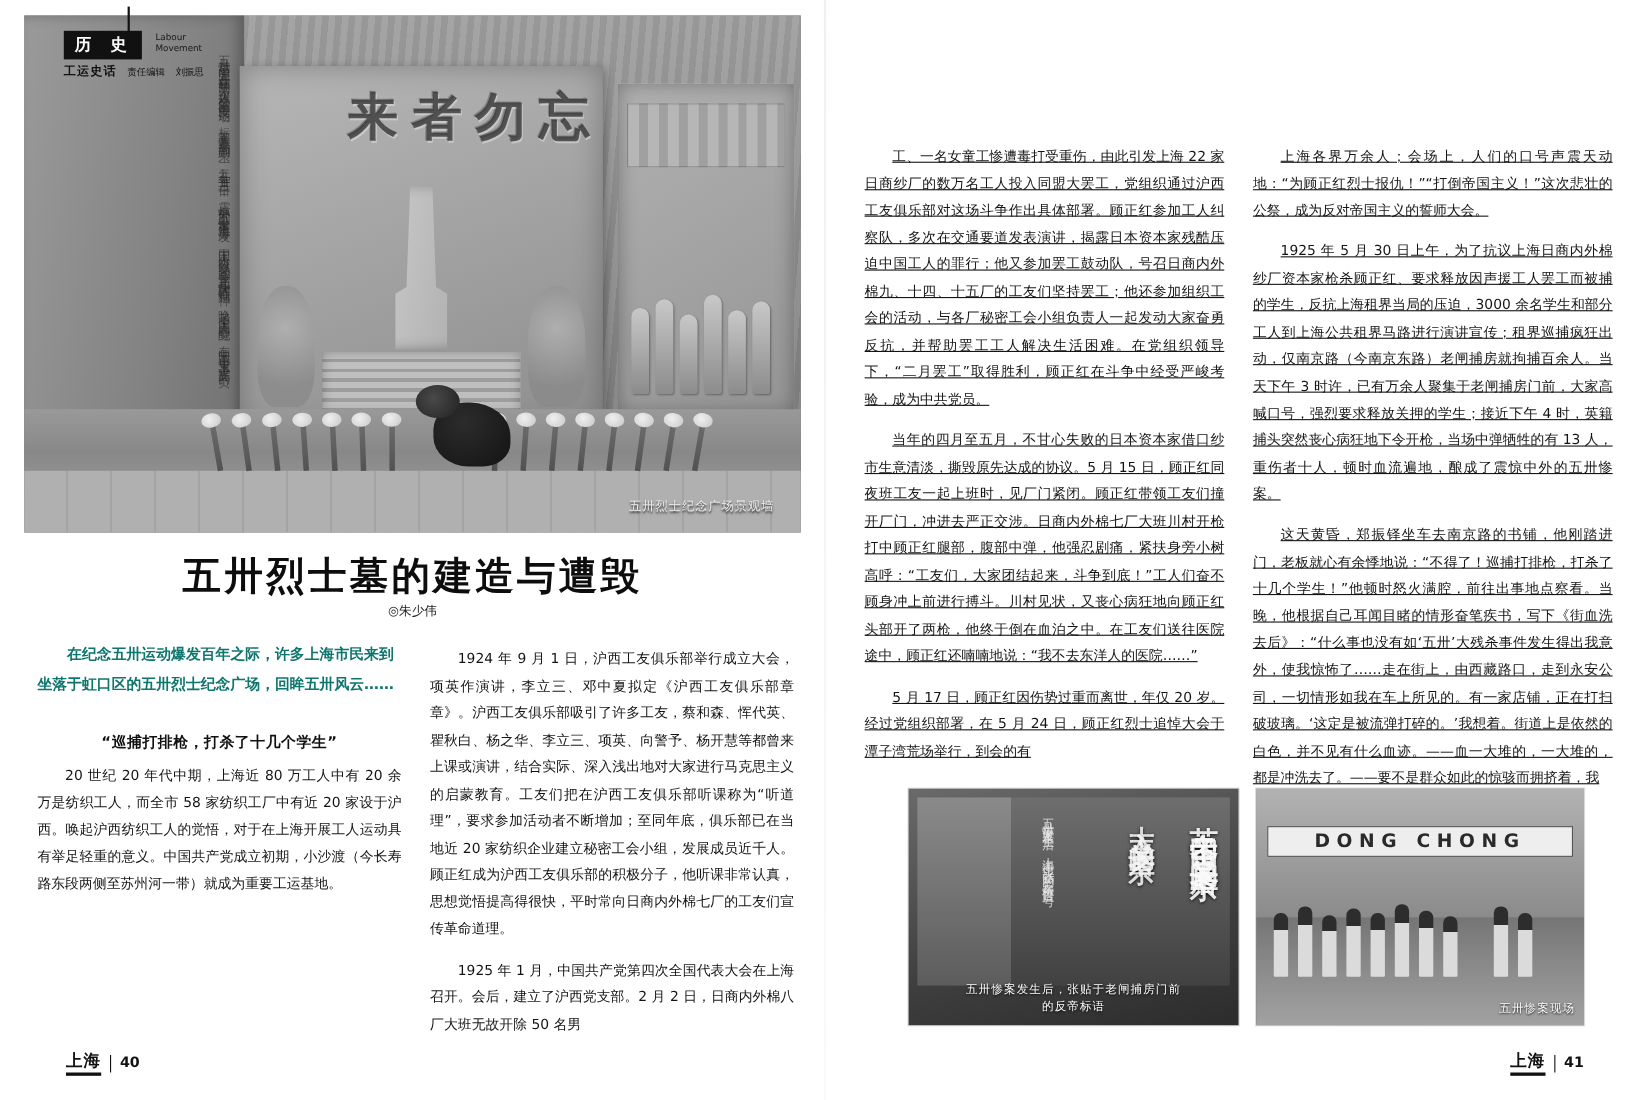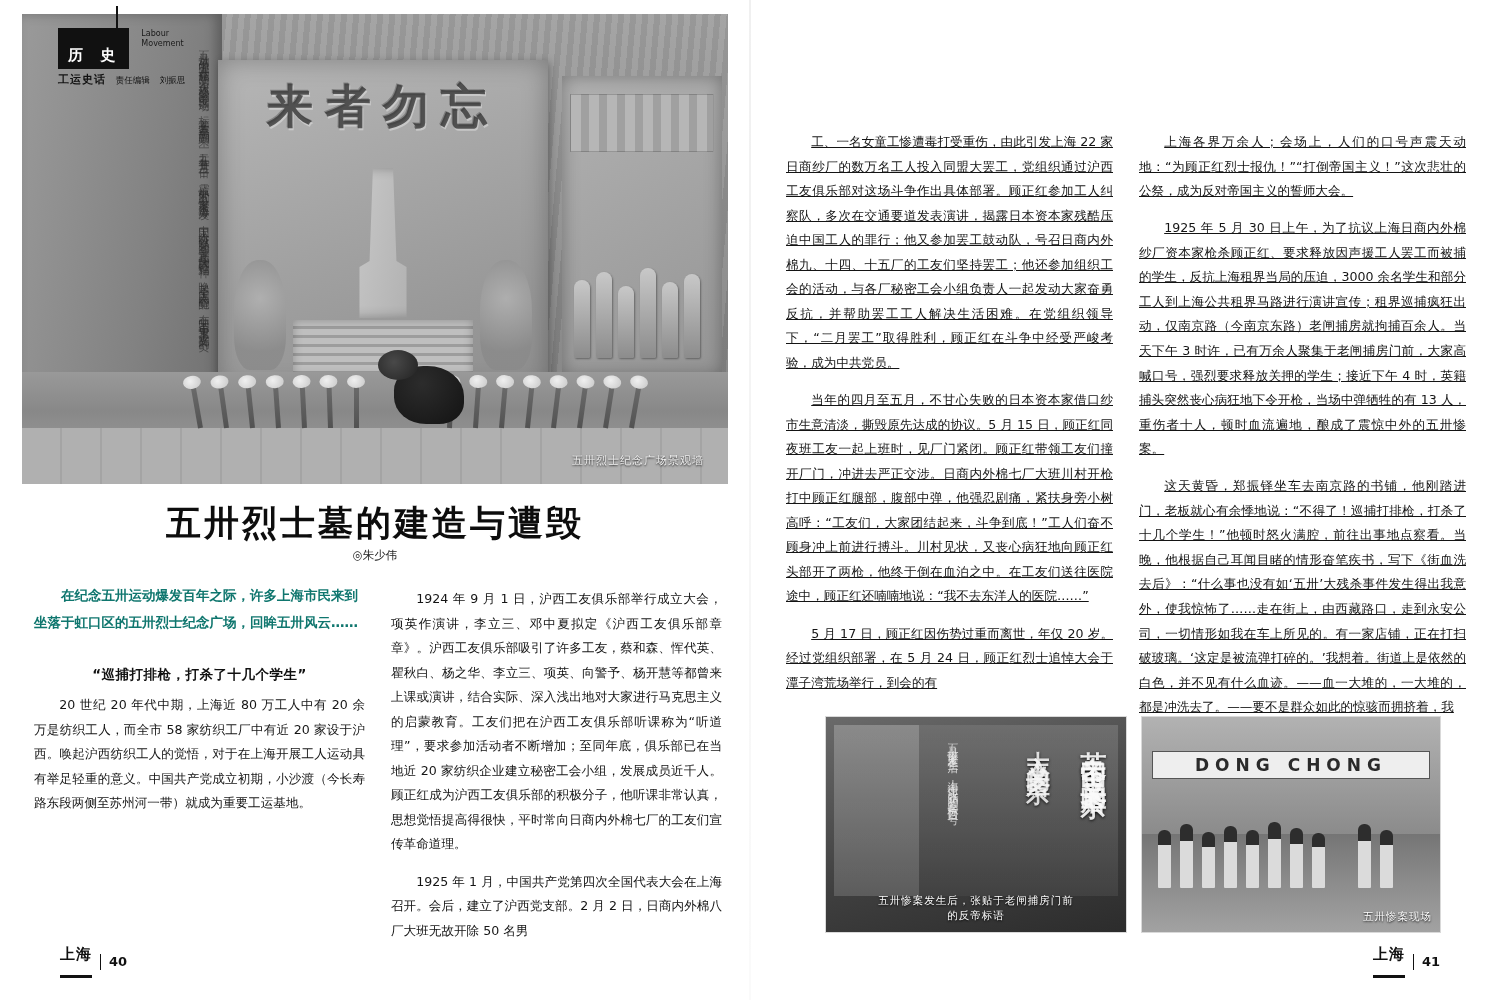--- a/index.html
+++ b/index.html
@@ -43,21 +43,21 @@
     color:rgba(40,40,40,.62);
     overflow:hidden;
   }
   
   .wall{
     position:absolute;left:196px;top:46px;width:330px;height:330px;
     background:linear-gradient(160deg,#b9b6b0,#a5a29c 50%,#918e88);
     box-shadow:inset 0 0 26px rgba(0,0,0,.28), 2px 2px 8px rgba(0,0,0,.3);
   }
   .wall-title{
-    position:absolute;left:0;right:0;top:16px;text-align:center;
+    position:absolute;left:0;right:0;top:16px;text-align:right;
     font-size:46px;letter-spacing:12px;font-weight:700;
     color:rgba(58,56,52,.80);
     text-shadow:1px 2px 0 rgba(255,255,255,.35),-1px -1px 0 rgba(0,0,0,.25);
   }
   .wall-monument{
     position:absolute;left:50%;top:108px;transform:translateX(-50%);
     width:84px;height:150px;
     background:linear-gradient(100deg,#cfccc6,#b0ada7);
     clip-path:polygon(38% 0,62% 0,66% 62%,78% 66%,78% 100%,22% 100%,22% 66%,34% 62%);
     box-shadow:inset 0 0 12px rgba(0,0,0,.3);
@@ -127,21 +127,21 @@
 
   
   .tag{
     position:absolute;left:58px;top:28px;z-index:6;
   }
   .tag .bar{
     width:2px;height:34px;background:#111;position:absolute;left:58px;top:-22px;
   }
   .tag .box{
     display:inline-block;background:#111;color:#fff;font-weight:700;
-    font-size:15px;letter-spacing:6px;padding:18px 8px 4px 10px;
+    font-size:15px;letter-spacing:6px;padding:3px 8px 4px 10px;
   }
   .tag .en{
     display:inline-block;vertical-align:top;margin-left:7px;font-size:8px;
     color:#1a1a1a;line-height:1.25;padding-top:1px;
   }
   .tag .sub{
     margin-top:3px;font-size:11px;color:#111;letter-spacing:1px;font-weight:700;
   }
   .tag .sub small{font-weight:400;font-size:8.5px;letter-spacing:0;margin-left:5px;}
 
@@ -240,21 +240,21 @@
   .ph-a .ph-cap{right:auto;left:50%;transform:translateX(-50%);width:200px;text-align:center;line-height:1.5;}
 
   
   .folio{
     position:absolute;bottom:22px;display:flex;align-items:center;gap:8px;
   }
   .folio.left{left:60px;}
   .folio.right{right:60px;}
   .folio .logo{
     font-size:15px;font-weight:700;color:#111;letter-spacing:1px;
-    border-bottom:3px solid #111;padding-bottom:11px;
+    border-bottom:3px solid #111;padding-bottom:1px;
   }
   .folio .bar{width:1px;height:16px;background:#111;}
   .folio .num{font-size:13px;color:#111;font-weight:700;}
   .gutter{
     position:absolute;left:749px;top:0;width:2px;height:1000px;
     background:linear-gradient(180deg,rgba(0,0,0,.06),rgba(0,0,0,.02));
   }
 </style>
 </head>
 <body>

